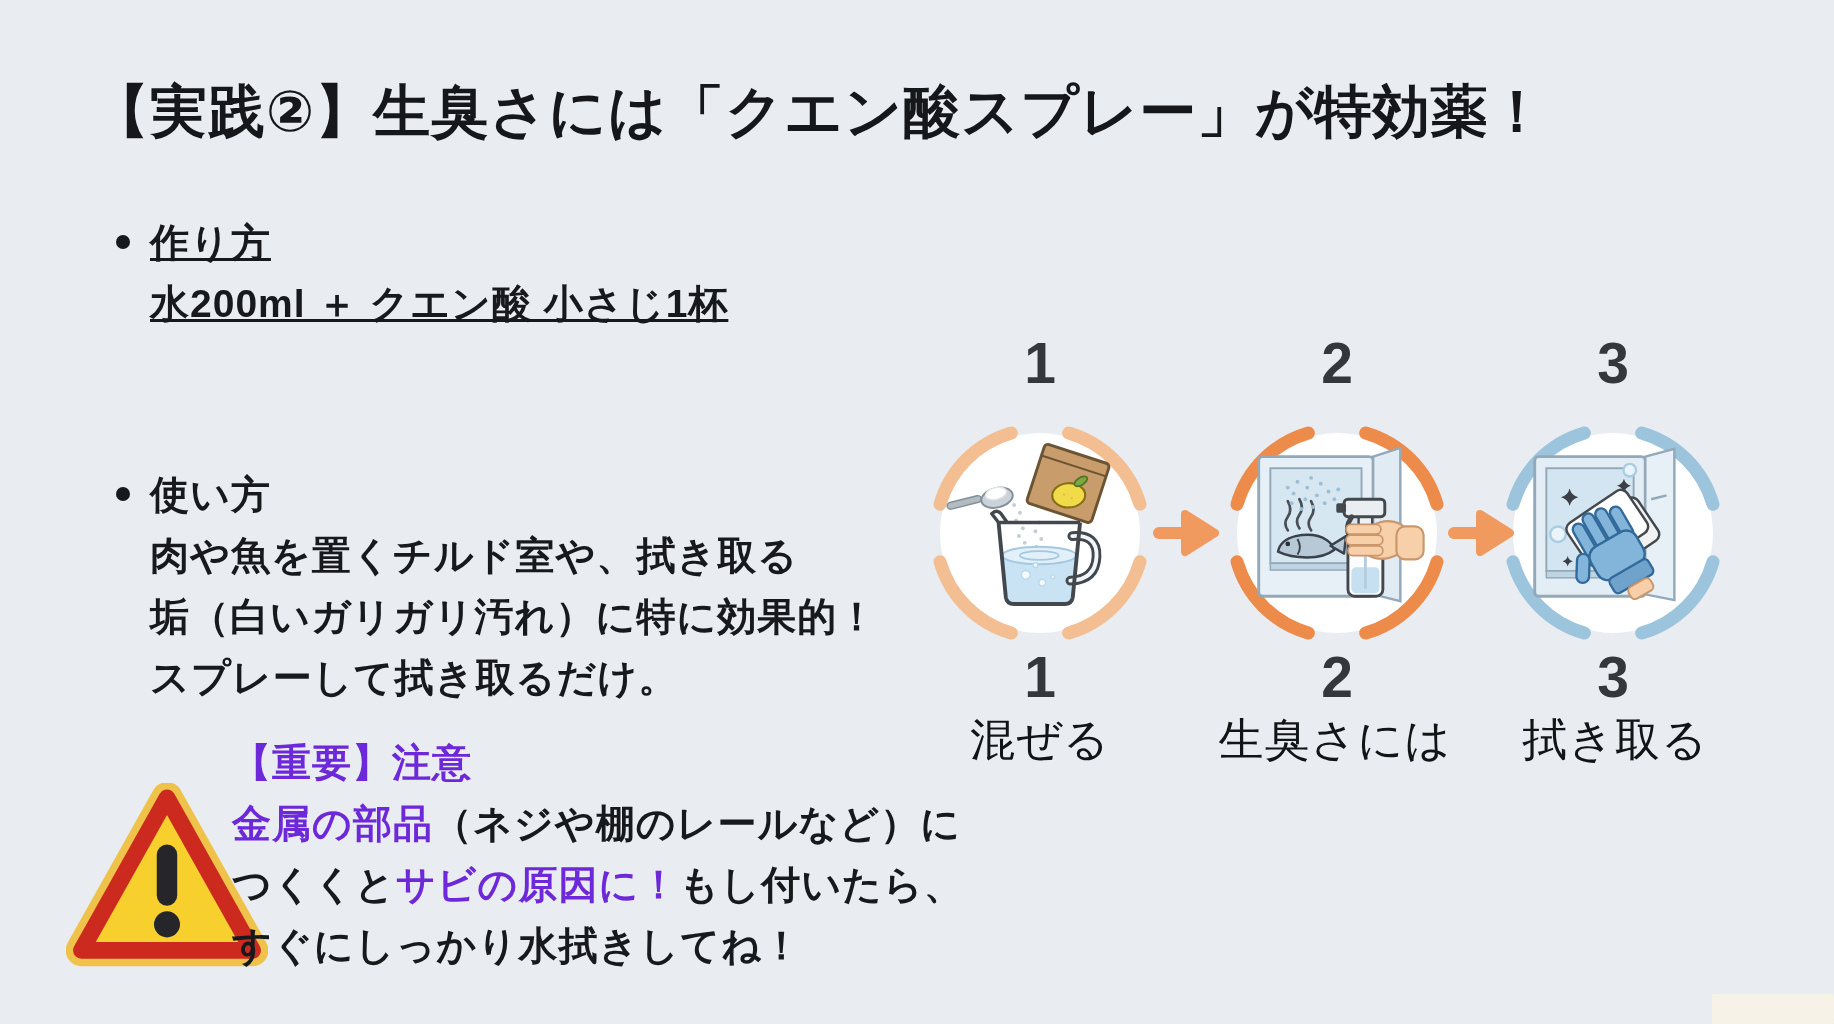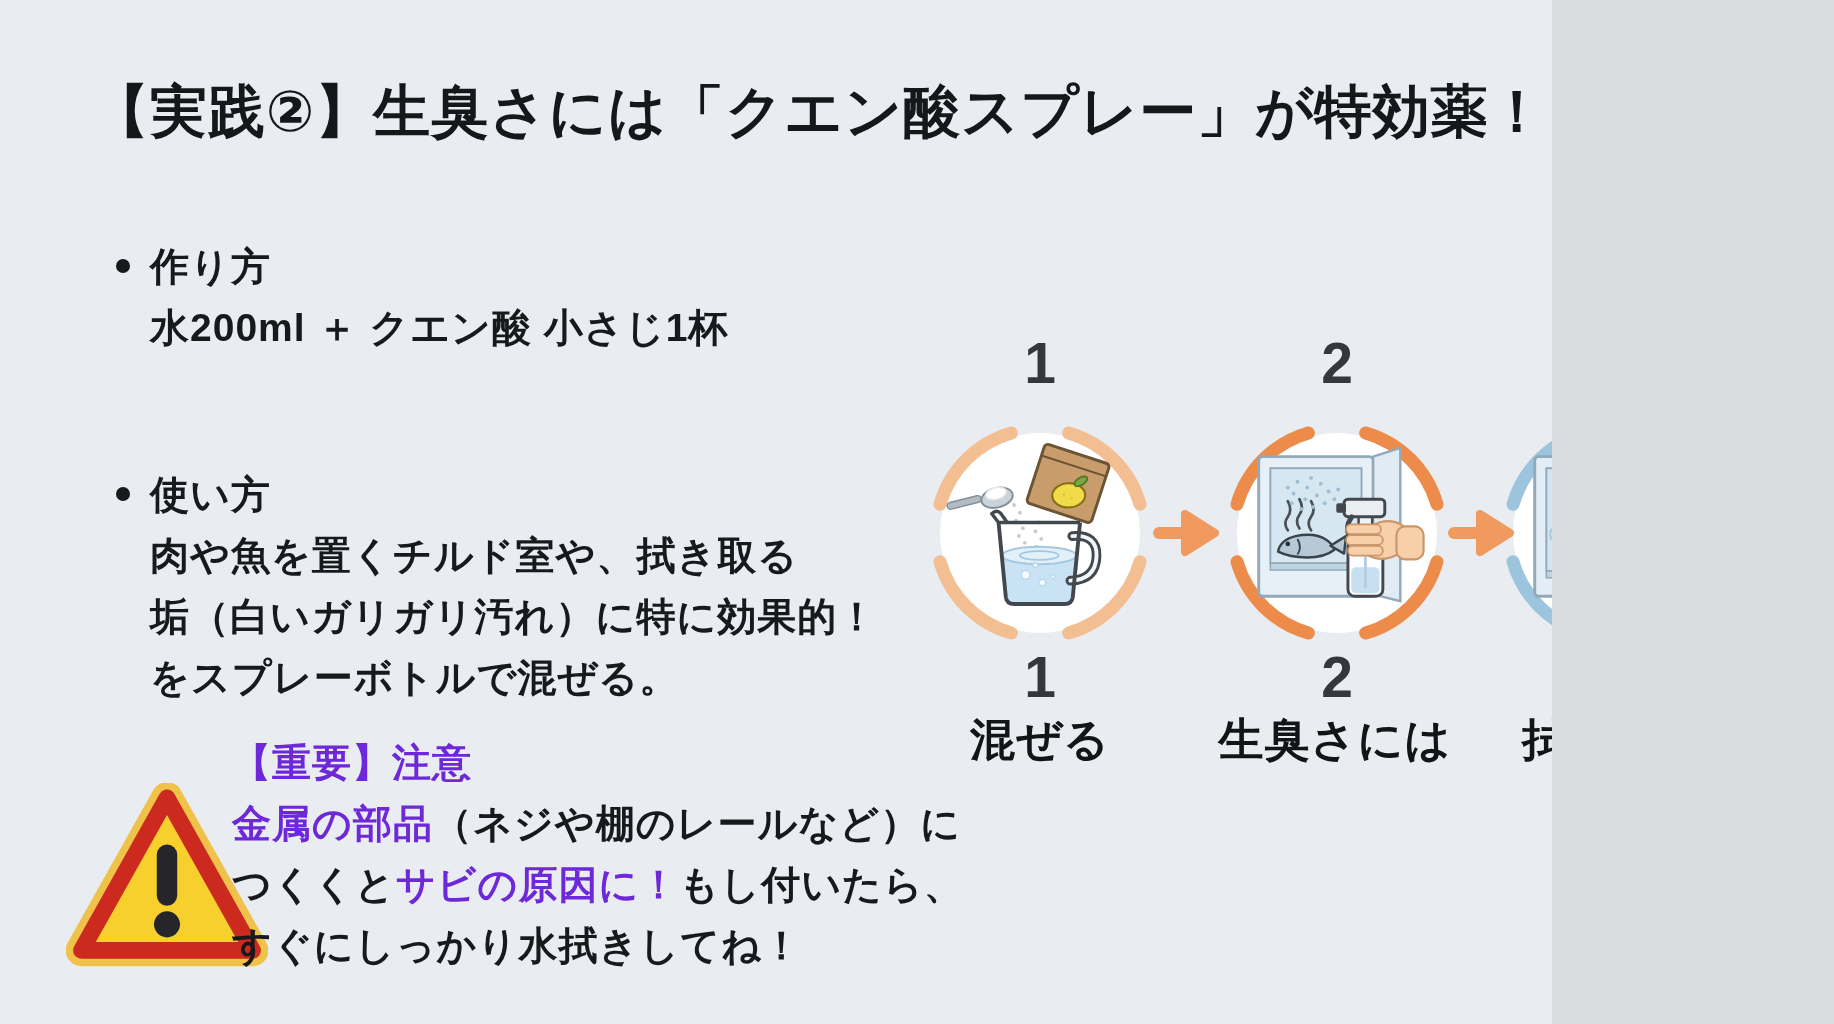--- a/index.html
+++ b/index.html
@@ -1,35 +1,35 @@
 <!DOCTYPE html>
 <html><head>
 <meta charset="utf-8">
 <style>
   html,body { margin:0; padding:0; background:#d8dcdf; }
   #canvas {
-    position:relative; width:1552px; height:1024px;
+    position:relative; width:1834px; height:1024px;
     background:#E9EDF1; overflow:hidden;
     font-family:"Liberation Sans","DejaVu Sans",sans-serif;
     color:#17191C;
   }
   .title {
     position:absolute; left:92px; top:74px;
     font-size:57px; font-weight:800; color:#15171A;
     letter-spacing:1px; white-space:nowrap;
   }
   .bullet-block {
     position:absolute; font-size:39px; font-weight:700;
     line-height:61px; letter-spacing:1px; white-space:nowrap;
   }
   .bullet-dot {
     position:absolute; left:-34px; top:23px; width:14px; height:14px;
     background:#17191C; border-radius:50%;
   }
-  #recipe-block { left:150px; top:236px; }
+  #recipe-block { left:150px; top:212px;text-decoration:underline; }
   #usage-block  { left:150px; top:464px; }
   .warning-text {
     position:absolute; left:232px; top:732px;
     font-size:39px; font-weight:700; line-height:61px;
     letter-spacing:1px; white-space:nowrap; color:#17191C;
   }
   .red { color:#6d28d9; }
   .warning-triangle {
     position:absolute; left:66px; top:783px; width:202px; height:186px;
   }
@@ -39,21 +39,21 @@
   #circle-3 { left:1498px; }
   .step-num {
     position:absolute; width:120px; text-align:center;
     font-size:57px; font-weight:800; color:#34383D; line-height:70px;
   }
   .num-top    { top:328px; }
   .num-bottom { top:642px; }
   .n1 { left:980px; } .n2 { left:1277px; } .n3 { left:1553px; }
   .step-label {
     position:absolute; top:710px; width:320px; text-align:center;
-    font-size:45px; font-weight:700; color:#121416; white-space:nowrap;
+    font-size:45px; font-weight:400; color:#121416; white-space:nowrap;
     letter-spacing:1px;
   }
   #label-1 { left:880px; } #label-2 { left:1175px; } #label-3 { left:1455px; }
   .flow-arrow { position:absolute; top:503px; width:78px; height:60px; }
   #arrow-1 { left:1153px; }
   #arrow-2 { left:1448px; }
   .cream-patch {
     position:absolute; left:1712px; top:994px; width:122px; height:30px;
     background:#F6F2E8; border-radius:2px;
   }
@@ -69,21 +69,21 @@
     <span class="bullet-dot"></span>
     <div>作り方</div>
     <div>水200ml ＋ クエン酸 小さじ1杯</div>
   </div>
 
   <div class="bullet-block" id="usage-block">
     <span class="bullet-dot"></span>
     <div>使い方</div>
     <div>肉や魚を置くチルド室や、拭き取る</div>
     <div>垢（白いガリガリ汚れ）に特に効果的！</div>
-    <div>をスプレーボトルで混ぜる。</div>
+    <div>スプレーして拭き取るだけ。</div>
   </div>
 
   <svg class="warning-triangle" viewBox="0 0 108 100">
     <path d="M54 8 L100 90 L8 90 Z" fill="none" stroke="#EFC24A" stroke-width="17" stroke-linejoin="round"></path>
     <path d="M54 8 L100 90 L8 90 Z" fill="#F8D02E" stroke="#CC2A1E" stroke-width="9" stroke-linejoin="round"></path>
     <rect x="48.5" y="33" width="11" height="33" rx="5.5" fill="#26262A"></rect>
     <circle cx="54" cy="76" r="7" fill="#26262A"></circle>
   </svg>
 
   <div class="warning-text">

